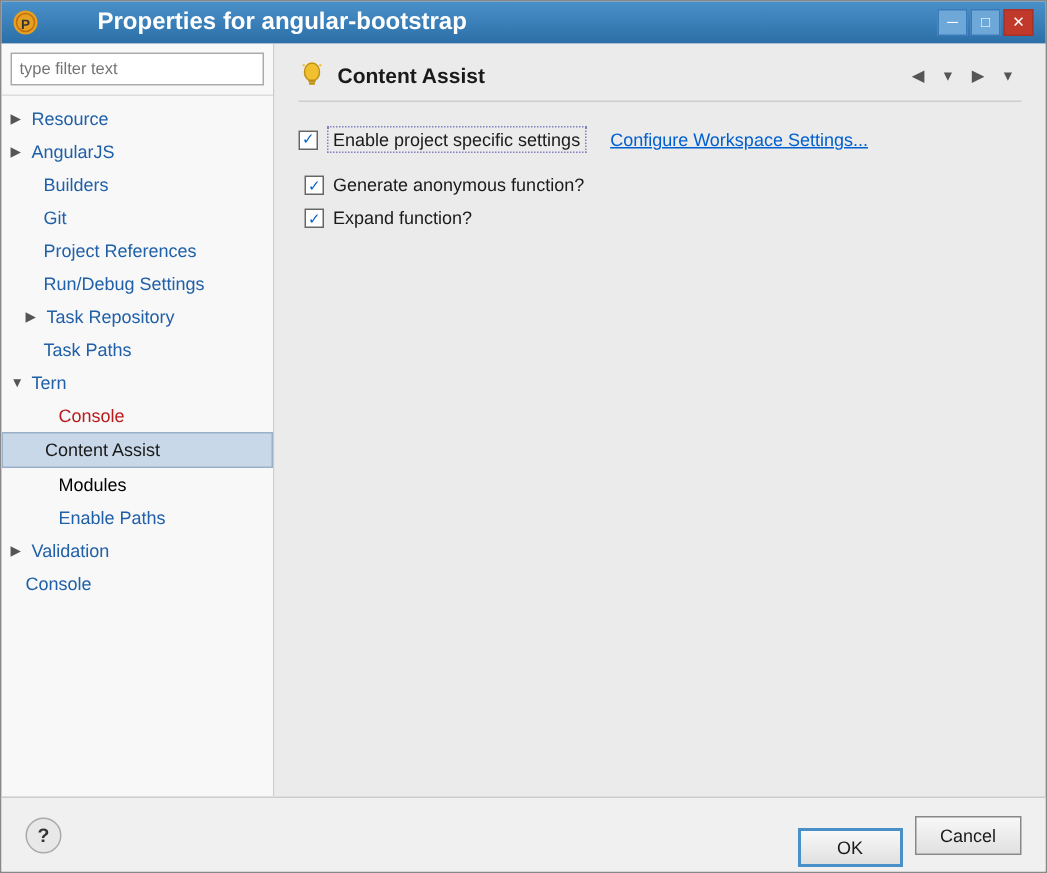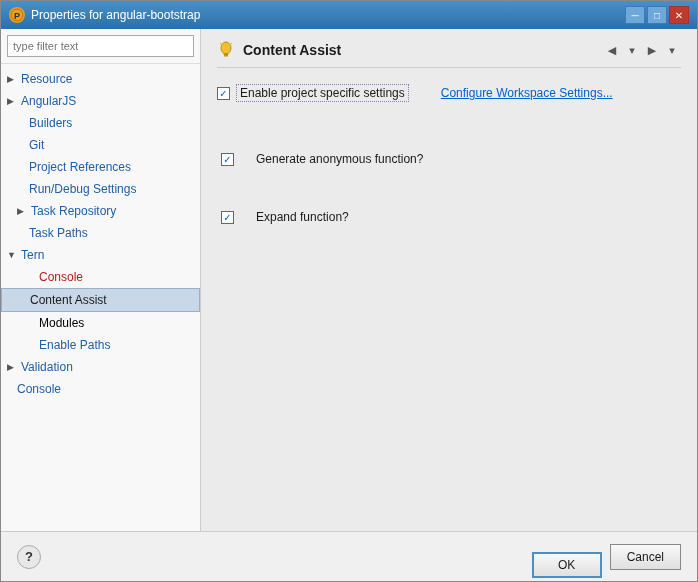--- a/index.html
+++ b/index.html
@@ -40,22 +40,23 @@
       display: flex;
       align-items: center;
       justify-content: center;
       font-size: 10px;
       font-weight: bold;
       color: #333;
     }
 
     .title-bar-title {
       flex: 1;
-      font-size: 12px;
-      font-weight: normal;
+      font-size: 16px;
+      font-weight: bold;
+      margin-left: 34px;
     }
 
     .title-bar-controls {
       display: flex;
       gap: 2px;
     }
 
     .title-btn {
       width: 20px;
       height: 18px;
@@ -74,21 +75,21 @@
       border-color: #a93226;
     }
 
     .main-area {
       flex: 1;
       display: flex;
       overflow: hidden;
     }
 
     .sidebar {
-      width: 200px;
+      width: 182px;
       background: #f8f8f8;
       border-right: 1px solid #ccc;
       display: flex;
       flex-direction: column;
       overflow: hidden;
       flex-shrink: 0;
     }
 
     .filter-input-wrap {
       padding: 6px;
@@ -184,21 +185,21 @@
       color: #555;
       font-size: 11px;
       cursor: pointer;
       border: none;
       background: none;
     }
 
     .settings-row {
       display: flex;
       align-items: center;
-      gap: 24px;
+      gap: 8px;
       margin-bottom: 14px;
     }
 
     .enable-checkbox {
       display: flex;
       align-items: center;
       gap: 6px;
     }
 
     .checkbox-custom {
@@ -230,24 +231,23 @@
     .configure-link {
       color: #0060d0;
       text-decoration: underline;
       cursor: pointer;
       margin-left: 8px;
     }
 
     .option-row {
       display: flex;
       align-items: flex-end;
-      gap: 22px;
+      gap: 6px;
       margin-bottom: 8px;
       padding-left: 4px;
-      margin-top: 36px;
     }
 
     .option-label {
       color: #1a1a1a;
     }
 
     .bottom-bar {
       height: 50px;
       background: #f0f0f0;
       border-top: 1px solid #ccc;

